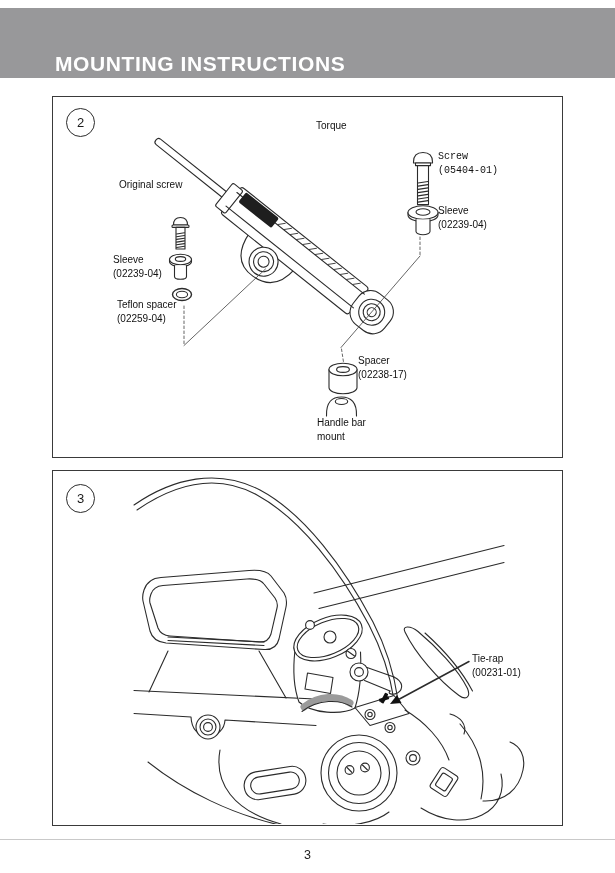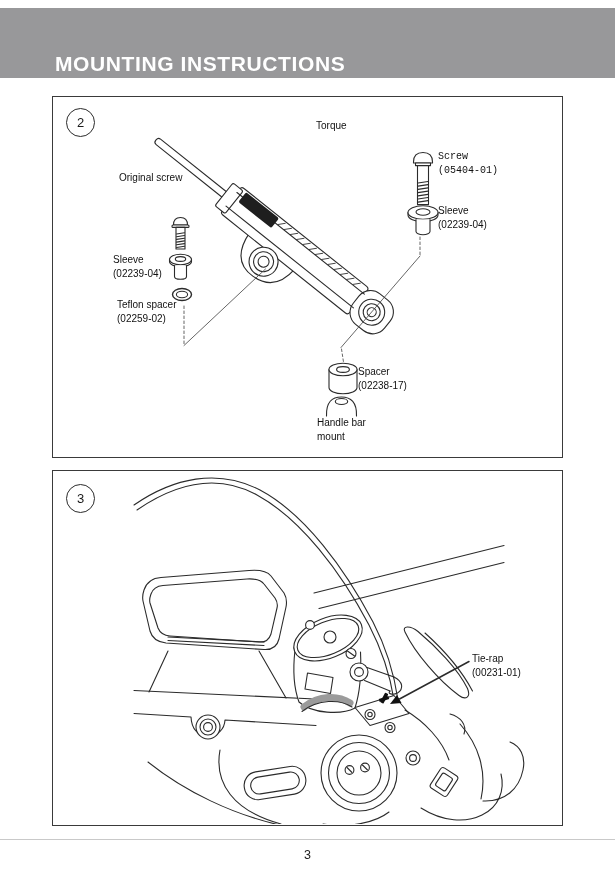--- a/index.html
+++ b/index.html
@@ -108,40 +108,40 @@
       </g>
     </svg>
 
     <div class="badge">
         <span>2</span>
       </div>
 
     <div class="lbl" style="left:263px;top:22px;">
       <div>Torque</div>
       </div>
-    <div class="lbl" style="left:66px;top:74px;">
+    <div class="lbl" style="left:66px;top:81px;">
       <div>Original screw</div>
       </div>
     <div class="lbl" style="left:385px;top:53px;font-family:Liberation Mono, monospace;">
       <div>Screw</div>
       <div>(05404-01)</div>
       </div>
     <div class="lbl" style="left:385px;top:107px;">
       <div>Sleeve</div>
       <div>(02239-04)</div>
       </div>
     <div class="lbl" style="left:60px;top:156px;">
       <div>Sleeve</div>
       <div>(02239-04)</div>
       </div>
     <div class="lbl" style="left:64px;top:201px;">
       <div>Teflon spacer</div>
-      <div>(02259-02)</div>
-      </div>
-    <div class="lbl" style="left:305px;top:268px;">
+      <div>(02259-04)</div>
+      </div>
+    <div class="lbl" style="left:305px;top:257px;">
       <div>Spacer</div>
       <div>(02238-17)</div>
       </div>
     <div class="lbl" style="left:264px;top:319px;">
       <div>Handle bar</div>
       <div>mount</div>
       </div>
   </div>
 
   <div class="figure fig3">

